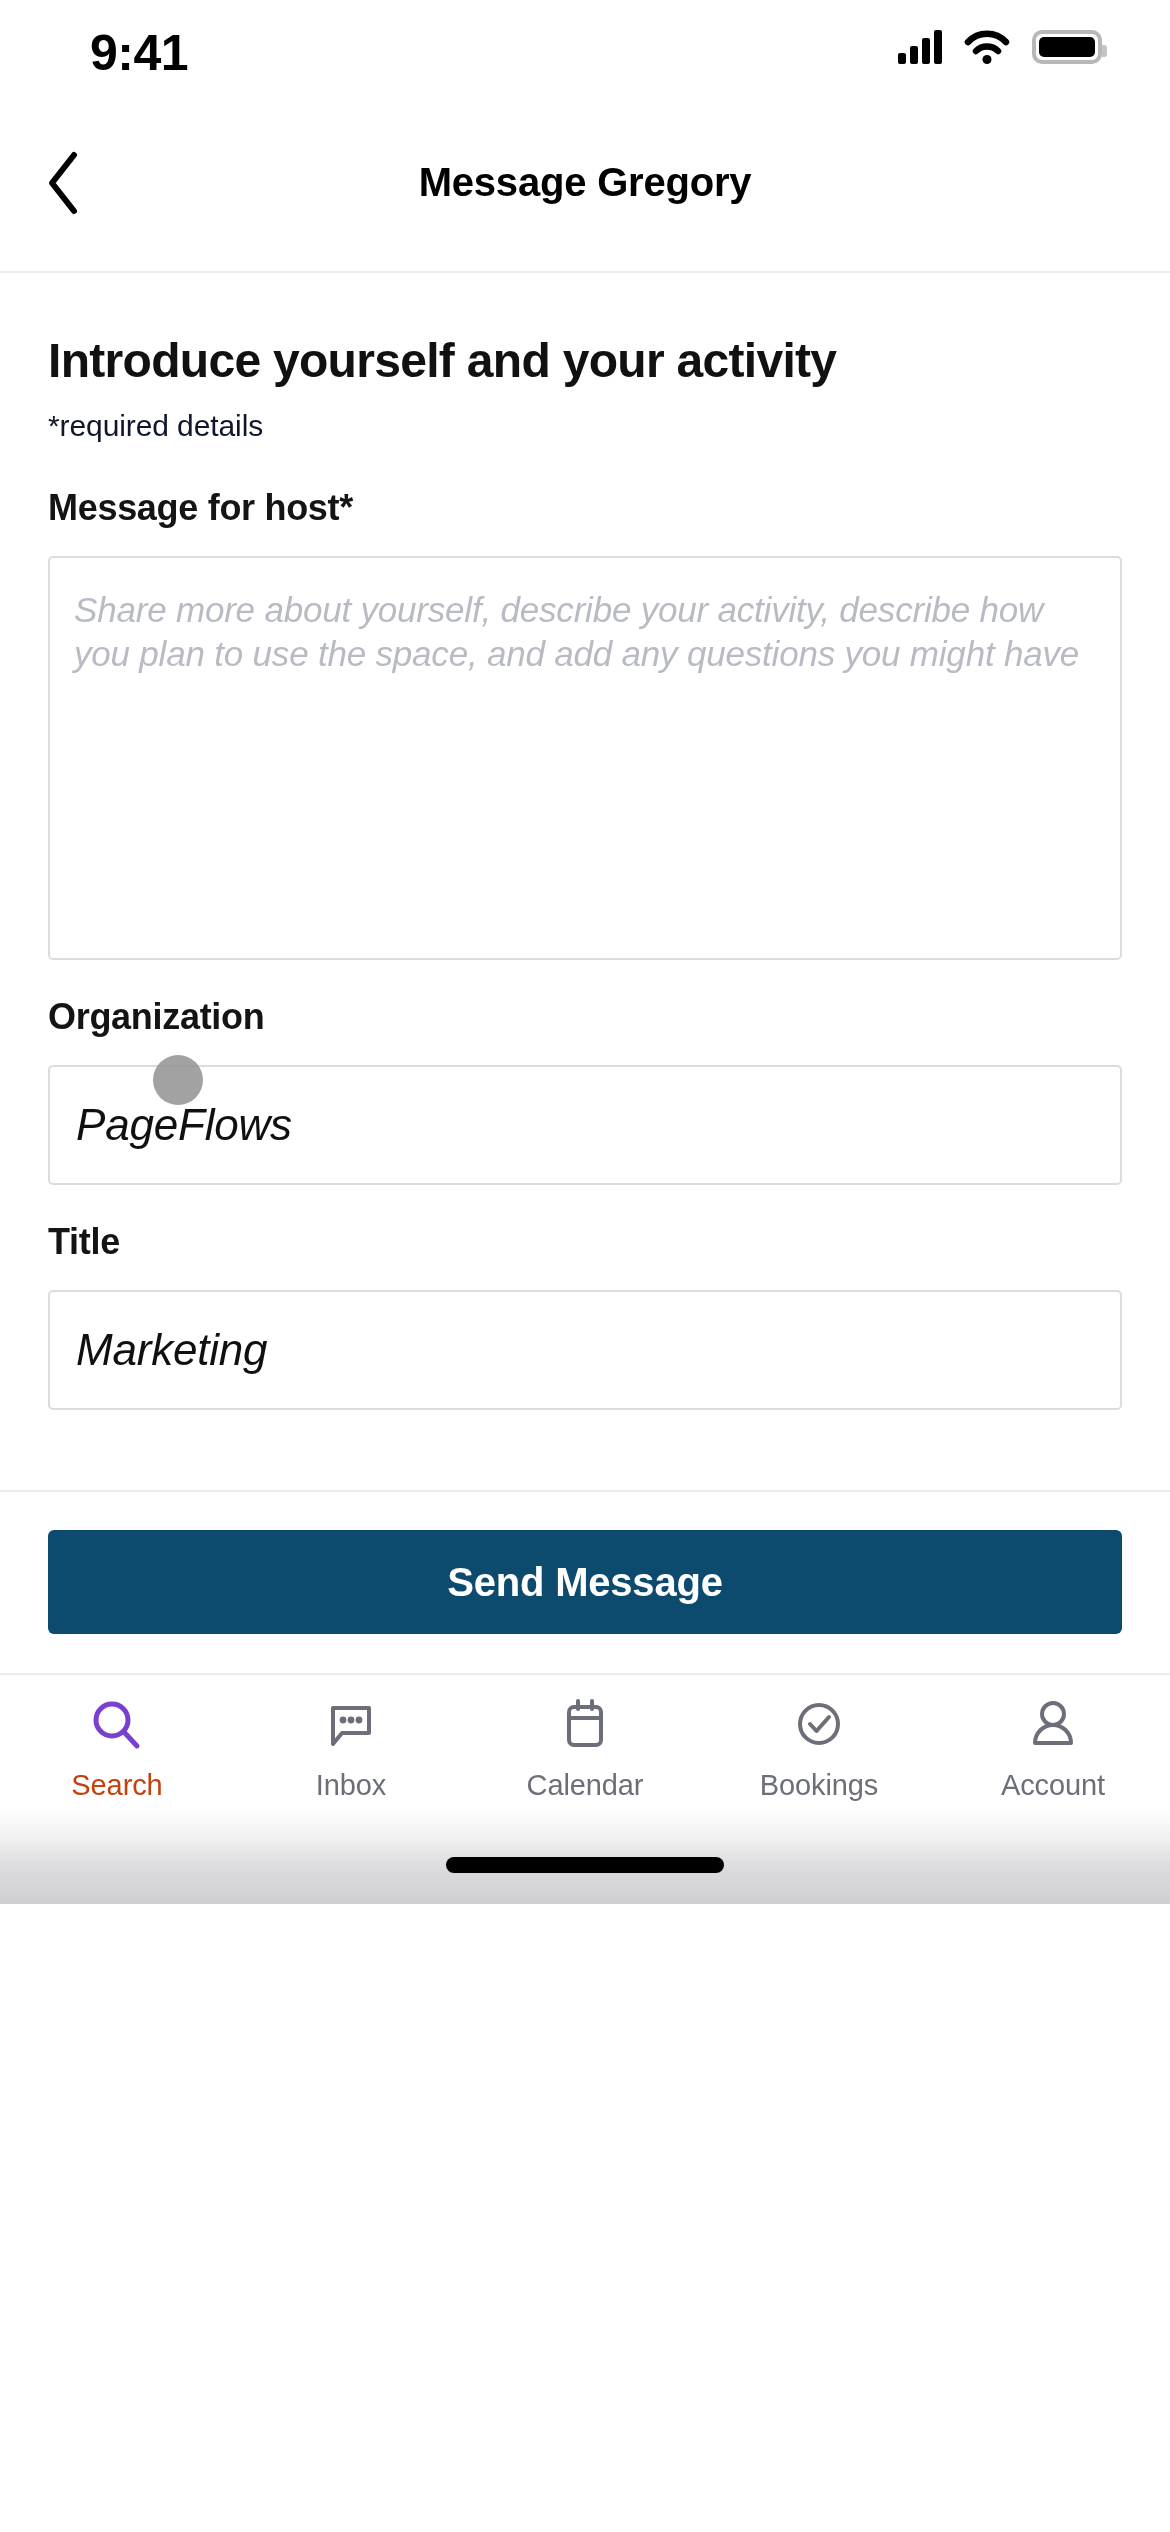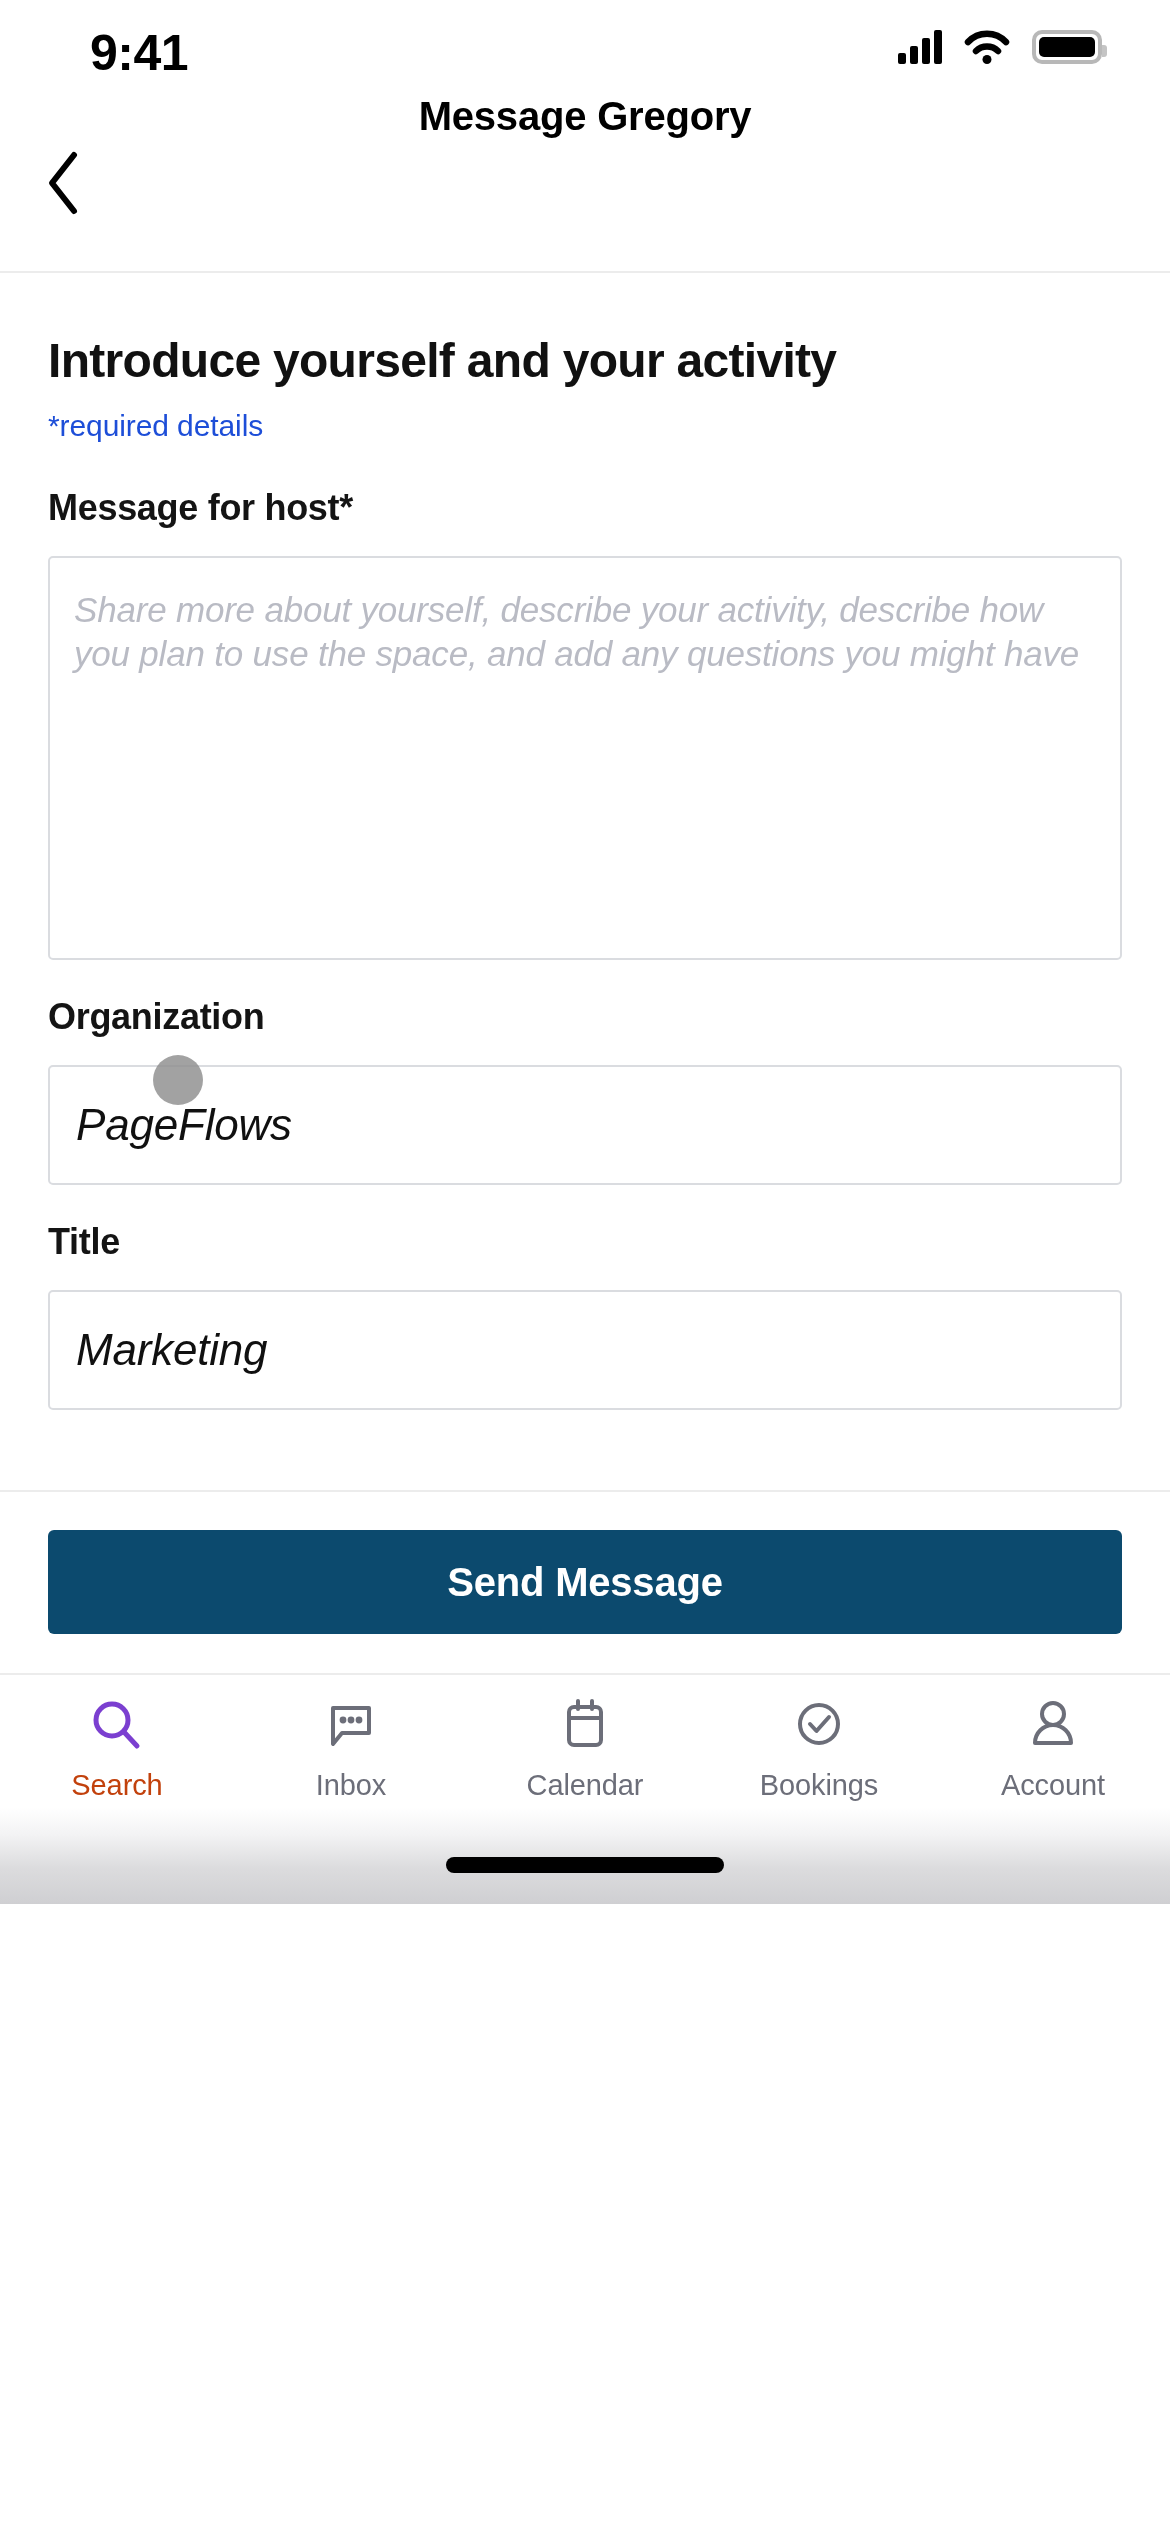--- a/index.html
+++ b/index.html
@@ -63,21 +63,21 @@
   .battery > span {
     display:block; width:100%; height:100%;
     background:#000; border-radius:5px;
   }
 
   
   .nav-bar {
     flex:0 0 179px;
     position:relative;
     border-bottom:2px solid #ececec;
-    display:flex; justify-content:center;
+    display:flex; align-items:center; justify-content:center;
   }
   .nav-back {
     position:absolute; left:44px; top:50%;
     transform:translateY(-50%);
     width:80px; height:80px;
     display:flex; align-items:center; justify-content:flex-start;
     cursor:pointer; background:none; border:none;
   }
   .nav-back svg { display:block; }
   .nav-title {
@@ -93,21 +93,21 @@
     overflow:hidden;
   }
   .page-heading {
     margin-top:62px;
     font-size:48px; font-weight:700;
     color:#111; letter-spacing:-0.7px;
     line-height:1.08;
   }
   .required-note {
     margin-top:22px;
-    font-size:30px; color:#1d4ed8;
+    font-size:30px; color:#0f172a;
     letter-spacing:-0.1px;
   }
   .field-label {
     margin-top:44px;
     font-size:36px; font-weight:700;
     color:#141414; letter-spacing:-0.3px;
   }
   .field-label.tight { margin-top:36px; }
 
   .textarea-box {

